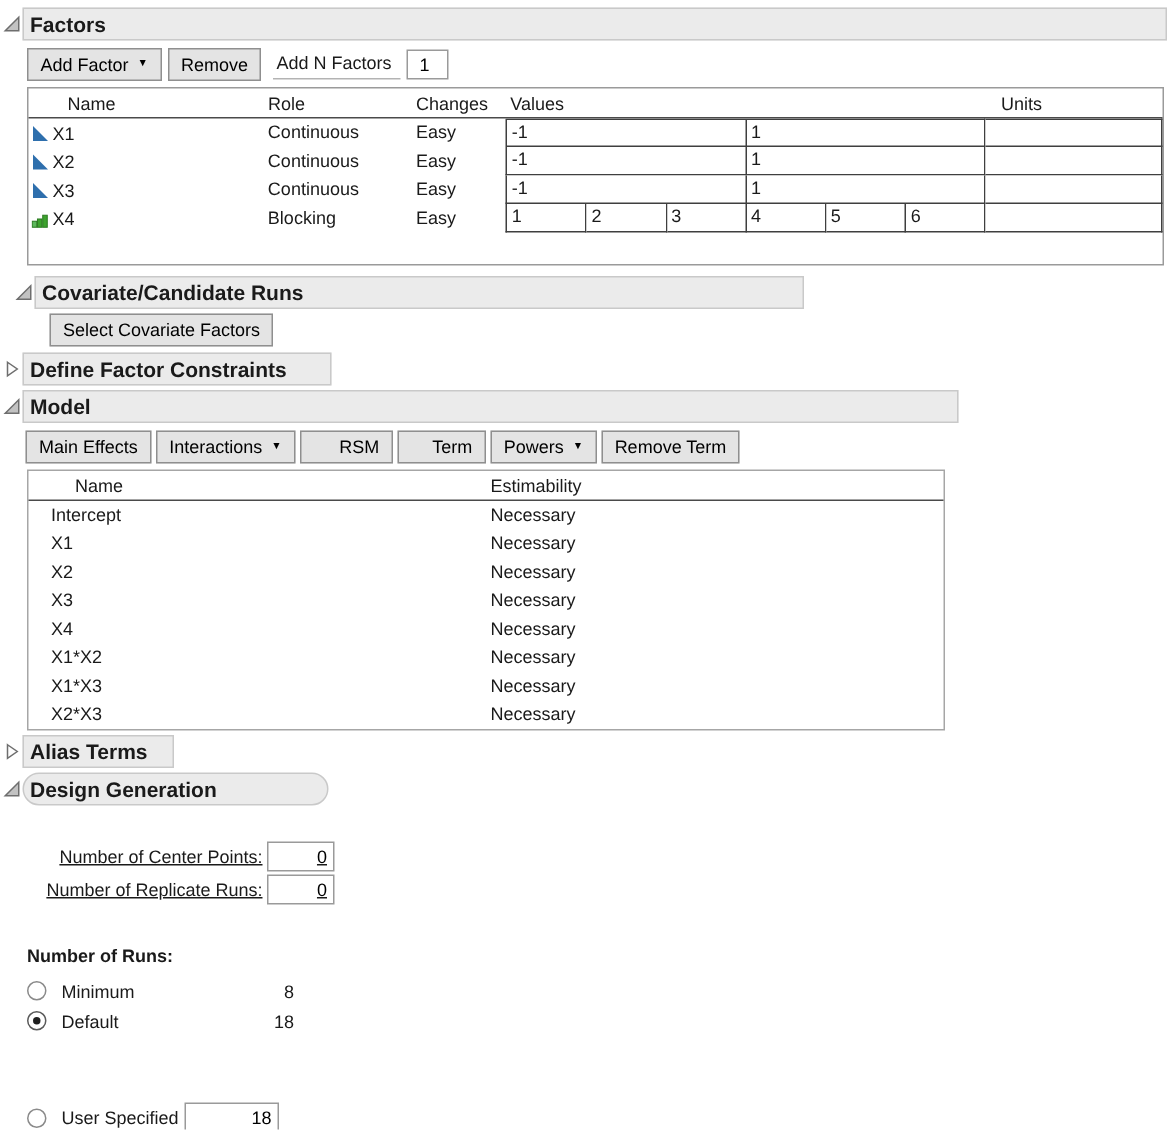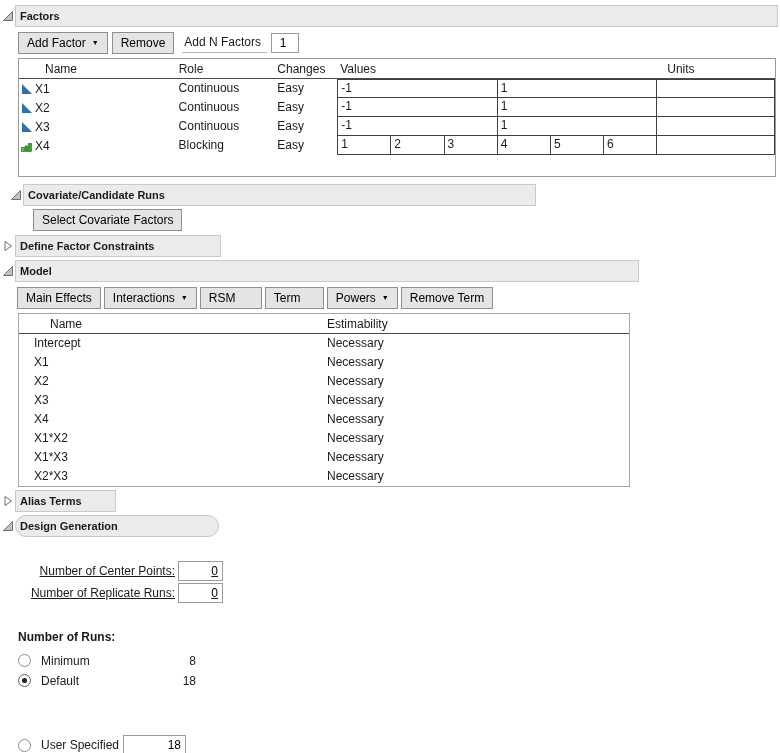--- a/index.html
+++ b/index.html
@@ -10,26 +10,26 @@
     font-family:"Liberation Sans", sans-serif; font-size:12px;
   }
   
   .sec-h { display:flex; align-items:center; }
   .sec-h.lvl0 { margin-left:2px; }
   .sec-h.lvl1 { margin-left:10px; }
   .tri { width:12px; height:12px; flex:none; margin-right:1px; cursor:pointer; }
   .band {
     background:#ebebeb; border:1px solid #c9c9c9;
     height:22px; line-height:20px; padding-left:4px;
-    font-weight:bold; font-size:11px; white-space:nowrap;
+    font-weight:bold; font-size:14px; white-space:nowrap;
   }
   .band.grow { flex:1; margin-right:2px; }
   
   .btn {
-    display:inline-flex; align-items:center; justify-content:flex-start;
+    display:inline-flex; align-items:center; justify-content:flex-end;
     background:#e4e4e4; border:1px solid #8f8f8f;
     height:22px; padding:0 8px; font-size:12px; white-space:nowrap;
     cursor:pointer;
   }
   .dd-arrow::after { content:"▼"; font-size:7px; margin-left:6px; position:relative; top:-1px; }
   
   .f-toolbar { display:flex; align-items:center; margin:5px 0 4px 18px; }
   .f-toolbar .btn { margin-right:4px; }
   .addn-label { margin-left:4px; padding:2px 6px 3px 2px; border-bottom:1px solid #b3b3b3; }
   .addn-input {

